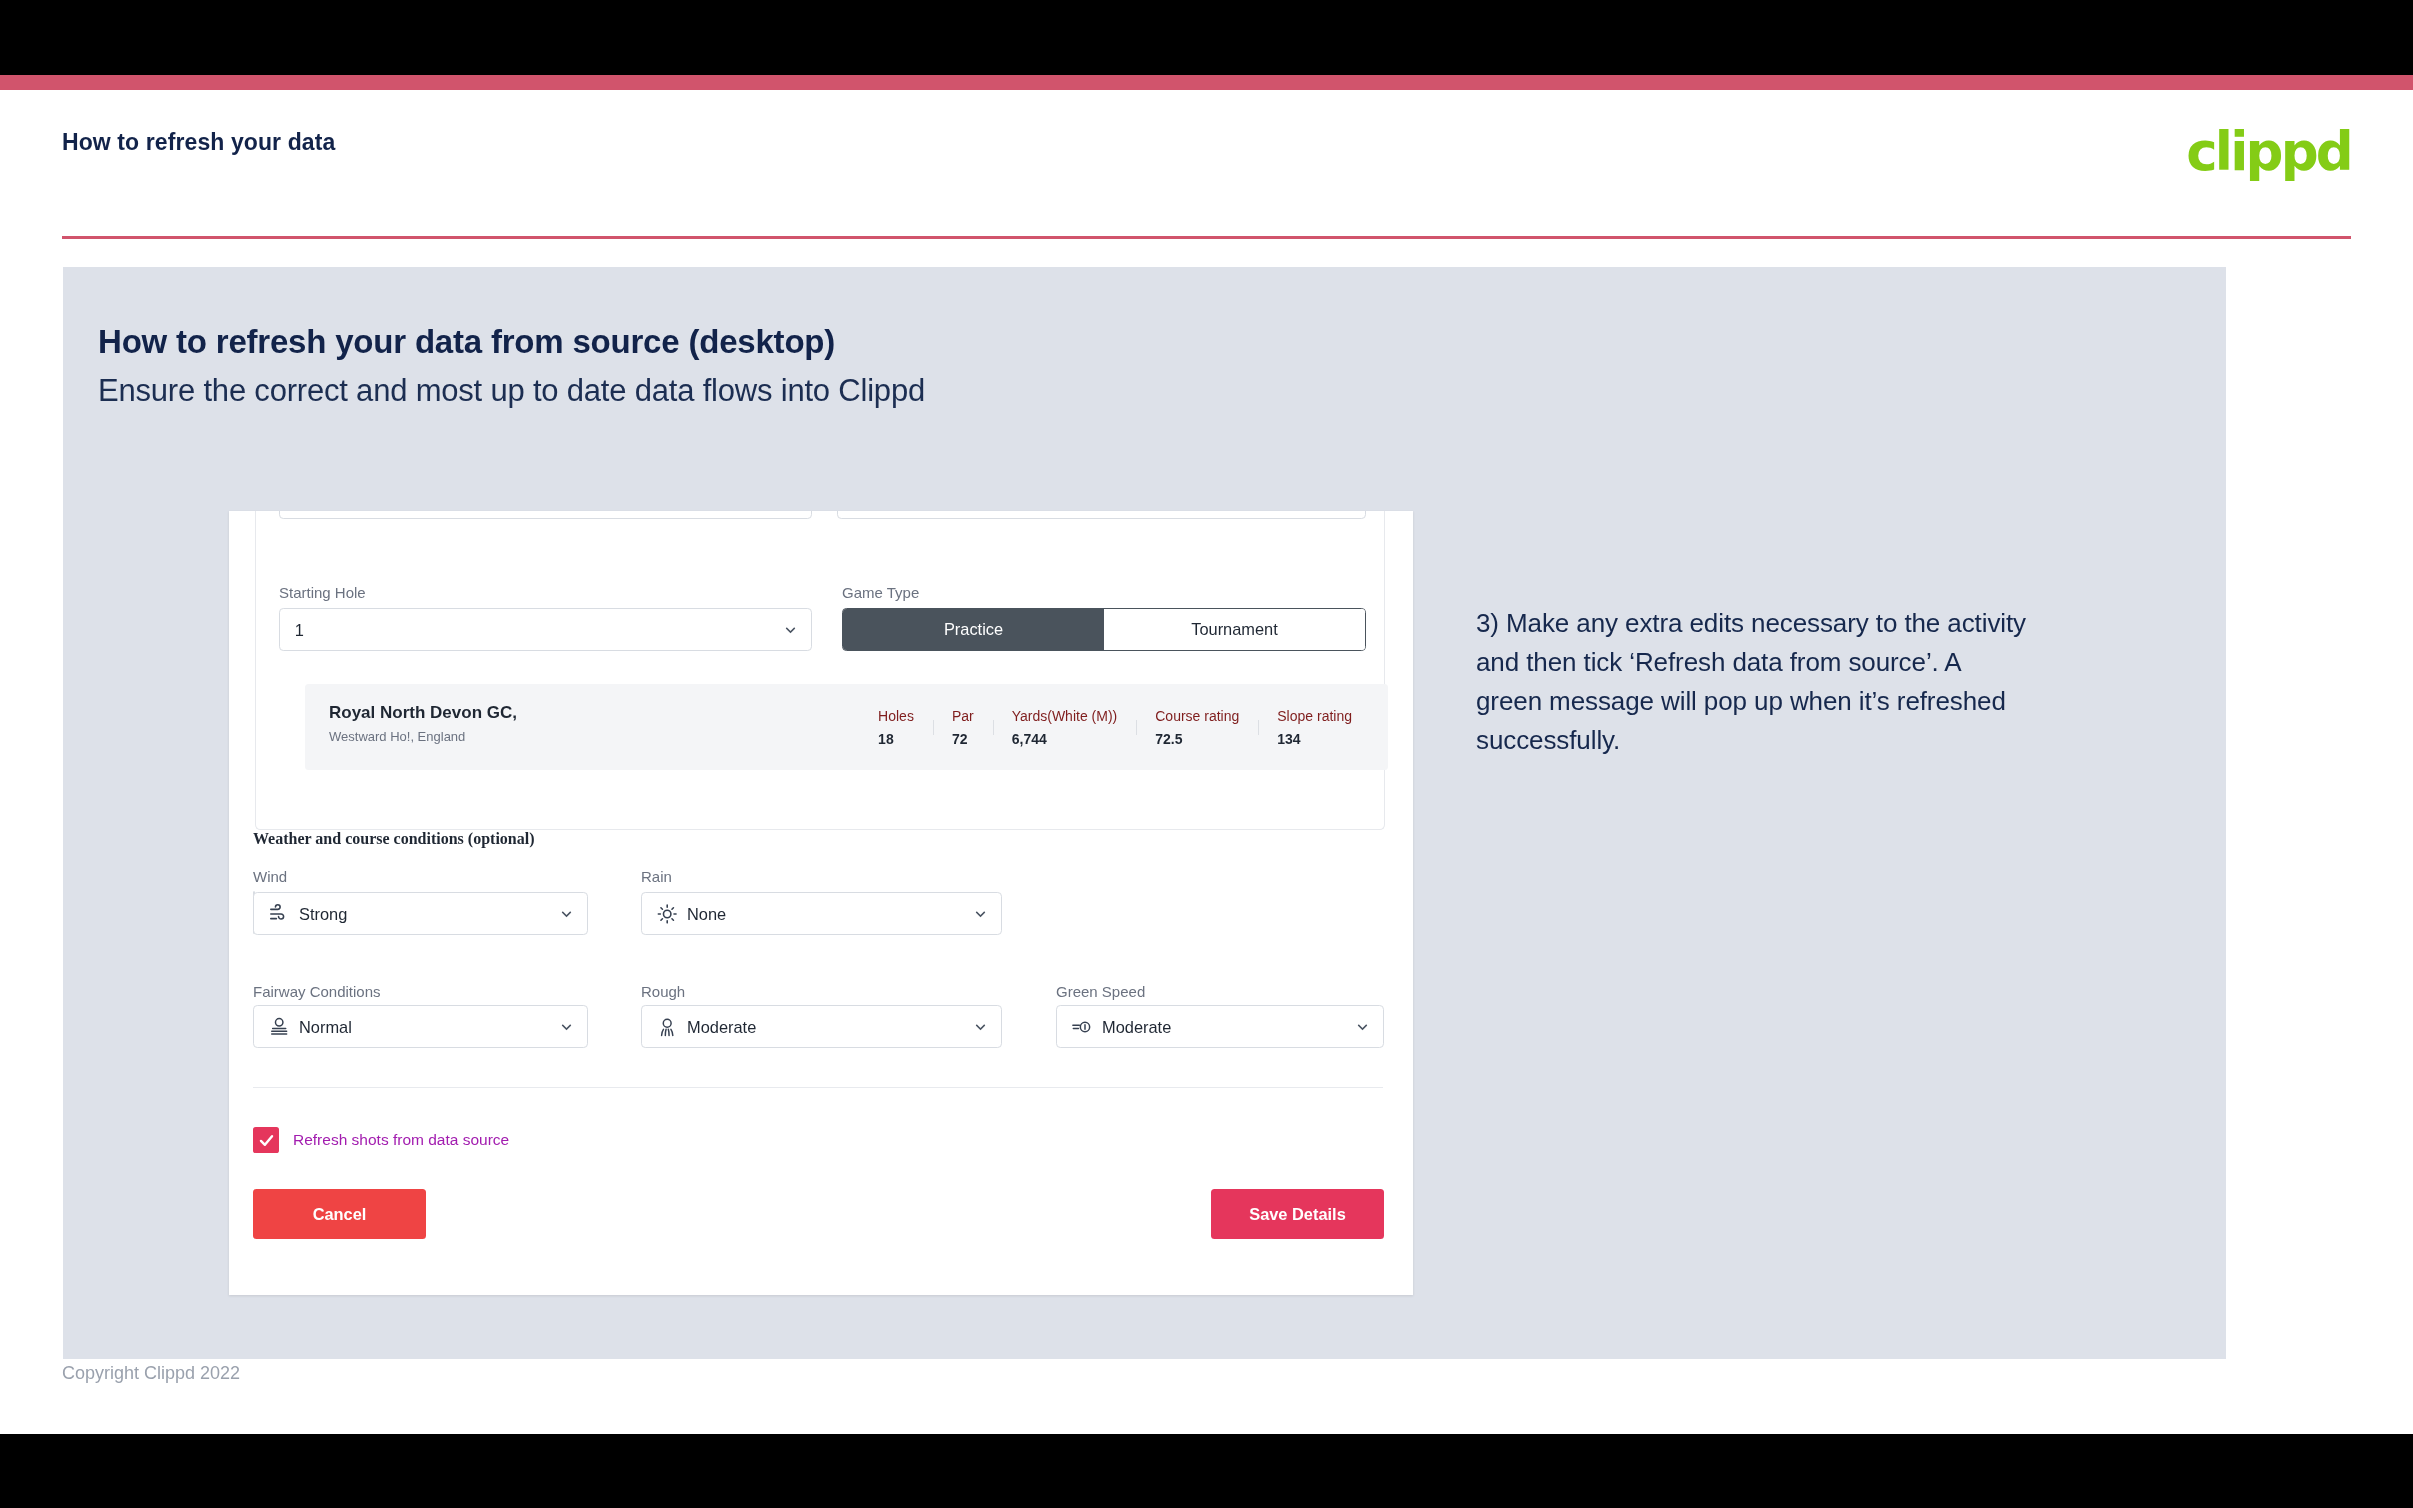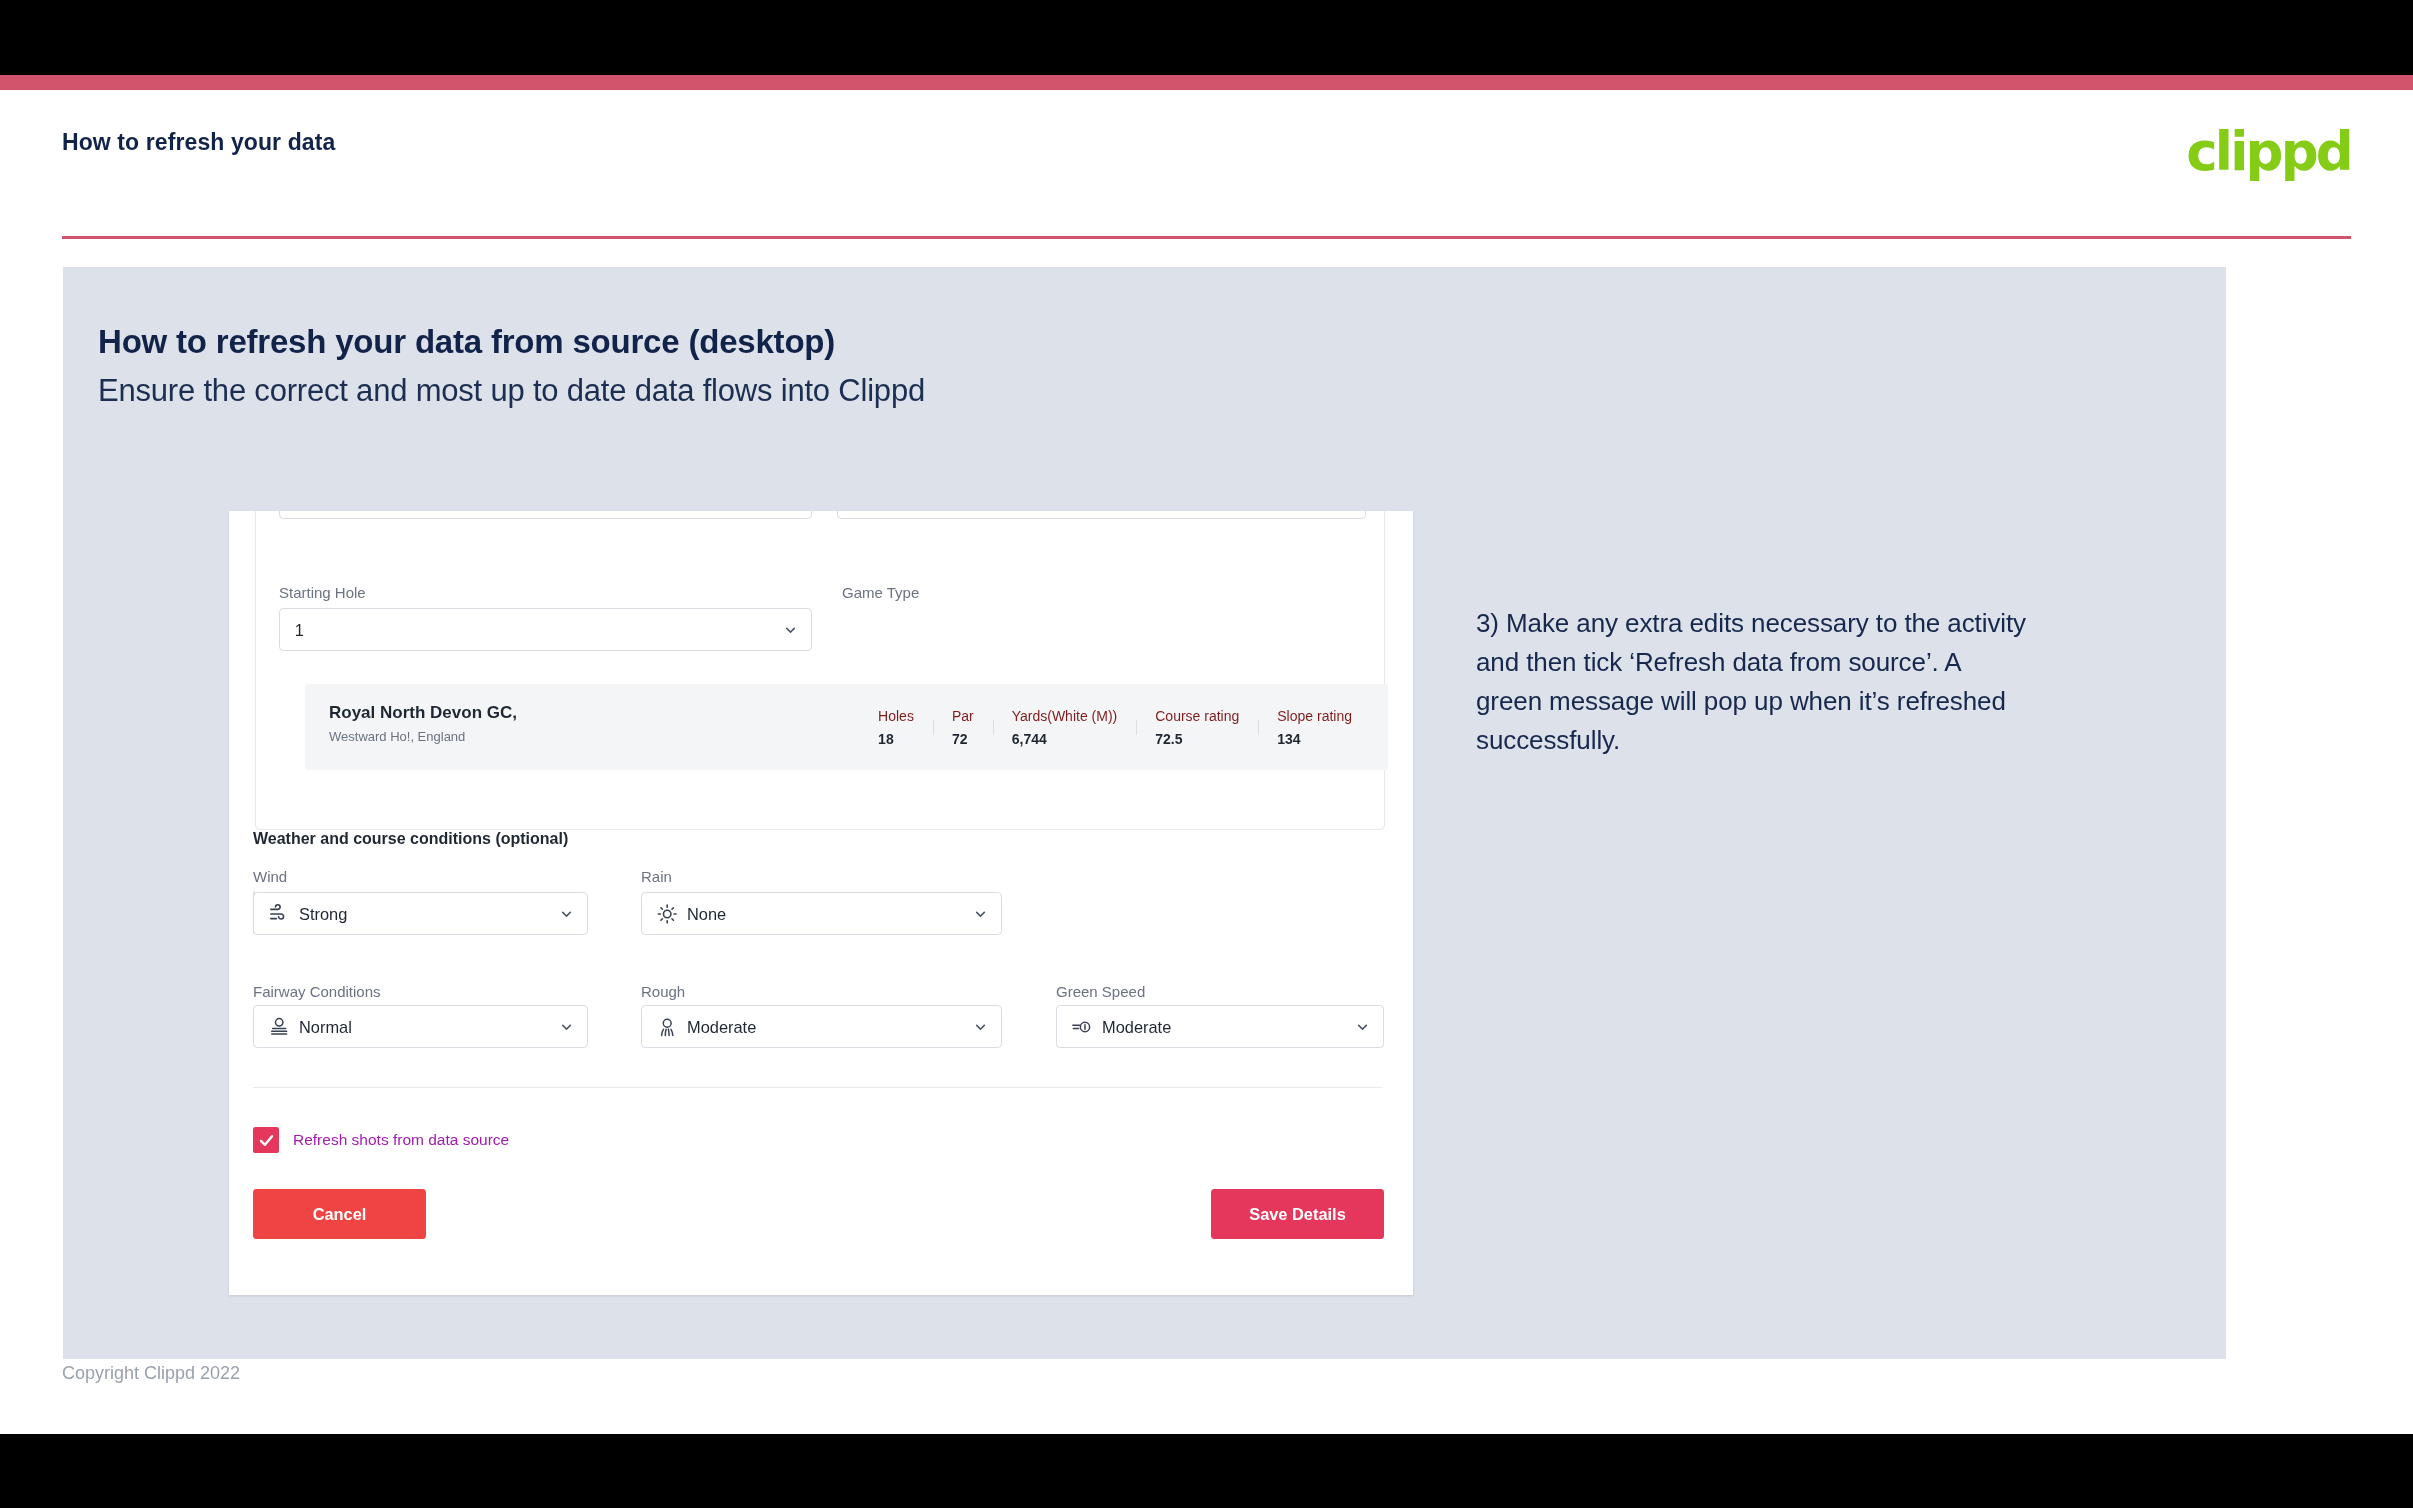--- a/index.html
+++ b/index.html
@@ -154,21 +154,21 @@
   }
   .ci-stat + .ci-stat::before {
     content: ""; position: absolute; left: 0; top: 12px; bottom: 12px;
     width: 0.9px; background: #dcdfe4;
   }
   .ci-stat .k { font-size: 14px; color: #7f1d1d; margin-bottom: 7px; white-space: nowrap; }
   .ci-stat .v { font-size: 14px; font-weight: bold; color: #1f2733; white-space: nowrap; }
 
   .weather-title {
     position: absolute; left: 24px; top: 319px;
-    font-size: 16px; font-weight: bold; color: #1f2733;
+    font-size: 16px; font-weight: bold; color: #1f2733; font-family: Liberation Serif, serif;
   }
   .divider {
     position: absolute; left: 24px; width: 1130px; height: 0.9px; background: #e8eaee;
   }
   
   .cbrow { position: absolute; left: 24px; top: 1141px; display: flex; align-items: center; }
   .cbox {
     width: 26px; height: 26px; background: #e5365c; border-radius: 2.6px;
     display: flex; align-items: center; justify-content: center;
   }
@@ -218,20 +218,24 @@
 
         <div class="fieldlabel" style="left:23px; top:73px;">Starting Hole</div>
         <div class="select" style="left:23px; top:97px; width:533px;">
           <span class="val">1</span>
           <svg class="chev" viewBox="0 0 24 24" fill="none" stroke="currentColor" stroke-width="2">
               <path d="M6 9l6 6 6-6"></path>
             </svg>
         </div>
 
         <div class="fieldlabel" style="left:586px; top:73px;">Game Type</div>
+        <div class="seg" style="left:586px; top:97px; width:524px;">
+          <div class="on" style="width:50%;">Practice</div>
+          <div class="off" style="width:50%;">Tournament</div>
+        </div>
 
         <div class="courseinfo">
           <div class="ci-name">Royal North Devon GC,</div>
           <div class="ci-loc">Westward Ho!, England</div>
           <div class="ci-stats">
             <div class="ci-stat">
               <div class="k">Holes</div>
               <div class="v">18</div>
             </div>
             <div class="ci-stat">

